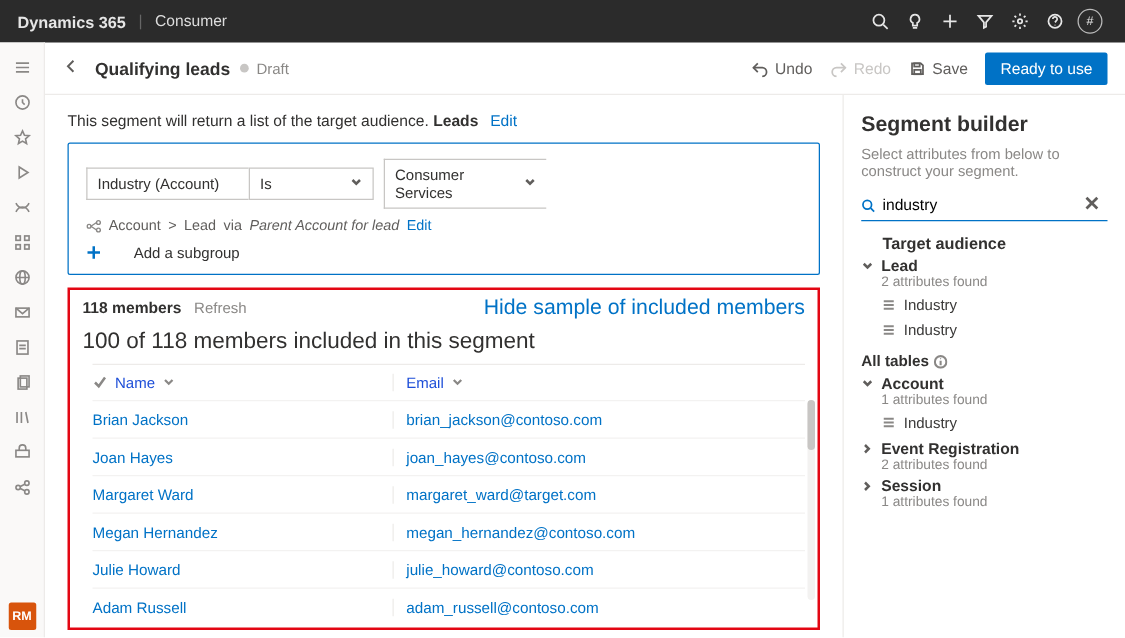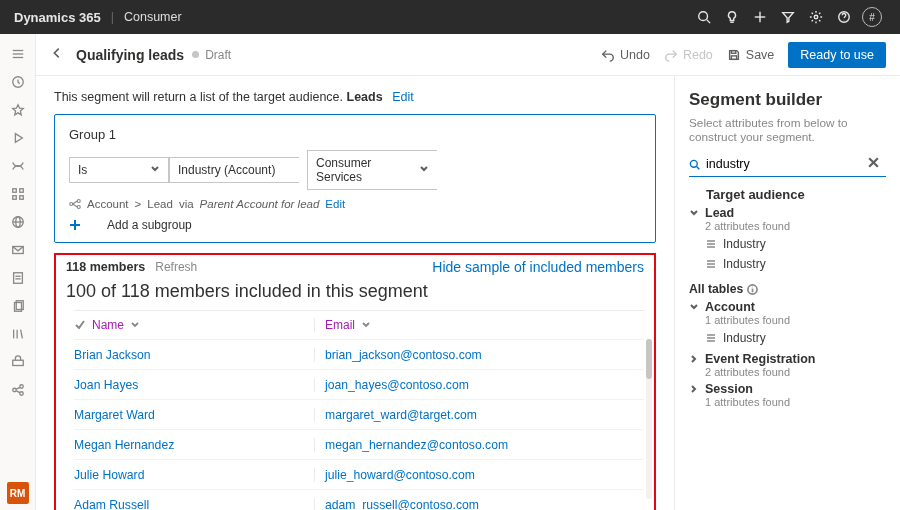--- a/index.html
+++ b/index.html
@@ -59,25 +59,25 @@
   .pathline i { font-style: italic; color:#605e5c; }
 
   .addsub { margin-top: 8px; display: flex; align-items: center; font-size: 12px; color: #323130; cursor: pointer; gap: 20px; }
   .addsub svg { width:12px;height:12px;stroke:#0072c6;fill:none;stroke-width:2;margin-right:6px; }
 
   .outlined { border: 2px solid #e30613; margin-top: 10px; padding: 4px 0 2px; position: relative; }
 
   .membersheader { display: flex; align-items: center; padding: 0 10px 6px; }
   .membersheader .count { font-weight: 600; font-size: 12.5px; }
   .membersheader .refresh { margin-left: 10px; color: #8a8886; font-size: 12px; cursor: pointer; }
-  .membersheader .hide { color: #0072c6; font-size: 14px; cursor: pointer; }
+  .membersheader .hide { color: #0072c6; font-size: 17px; cursor: pointer; }
   .memdesc { padding: 0 10px 8px; font-size: 18px; }
 
   .table { position: relative; margin: 0 10px 0 18px; border-top:1px solid #edebe9; }
-  .table .thead { display:flex; align-items:center; height:28px; color:#a21caf; font-size:12px;}
+  .table .thead { display:flex; align-items:center; height:28px; color:#1d4ed8; font-size:12px;}
   .table .cname { width: 240px; display:flex; align-items:center; gap:6px;}
   .table .cemail { flex: 1; display:flex; align-items:center; gap:6px; border-left:1px solid #edebe9; padding-left:10px; }
   .row { display:flex; align-items:center; height:30px; font-size:12.2px; border-top:1px solid #f3f2f1;}
   .row .cname { width:240px; color:#0072c6; }
   .row .cemail { flex:1; color:#0072c6; padding-left:10px;}
   .scroll-track { position:absolute; right:-8px; top:28px; width:6px; height:160px; background:#f3f2f1; border-radius:3px; }
   .scroll-thumb { width:6px; height:40px; background:#c8c6c4; border-radius:3px; }
 
   
   .aside h1 { font-size: 17px; font-weight: 600; margin-bottom: 6px; }
@@ -275,30 +275,29 @@
 
     <div class="workspace">
       <div class="center">
         <div class="descline">
           <span>This segment will return a list of the target audience.</span>
           <b>Leads</b>
           <span class="edit">Edit</span>
         </div>
 
         <div class="groupcard">
-          <div class="gtitle">Group 1</div>
           <div class="filterrow">
+            <div class="fbox f1">
+                <span>Industry (Account)</span>
+              </div>
             <div class="fbox f2">
                 <span>Is</span>
                 <span class="chev"><svg viewBox="0 0 10 10">
                     <path d="M2 3l3 3 3-3"></path>
                   </svg></span>
-              </div>
-            <div class="fbox f1">
-                <span>Industry (Account)</span>
               </div>
             <div class="fbox f3">
                 <span>Consumer Services</span>
                 <span class="chev"><svg viewBox="0 0 10 10">
                     <path d="M2 3l3 3 3-3"></path>
                   </svg></span>
               </div>
           </div>
           <div class="pathline">
             <svg width="12" height="12" viewBox="0 0 16 16" style="stroke:#8a8886;fill:none;stroke-width:1.5">

